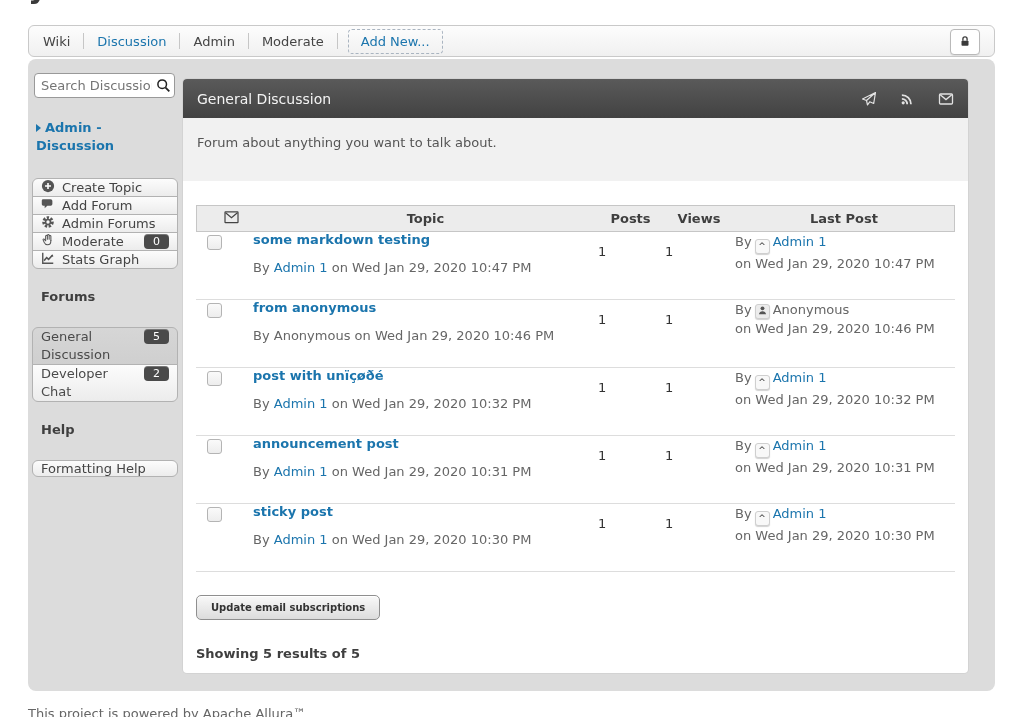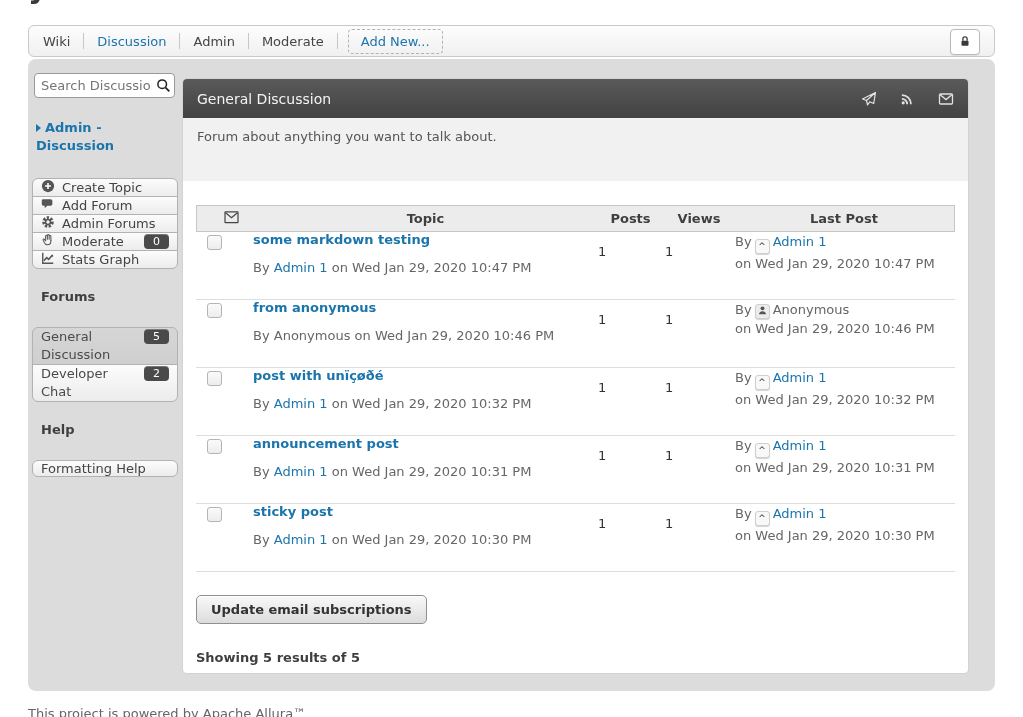--- a/index.html
+++ b/index.html
@@ -85,21 +85,21 @@
     position:absolute; left:155px; top:20px; width:785px; height:594px;
     background:#fff; border-radius:4px; overflow:hidden;
     box-shadow:0 0 0 1px rgba(0,0,0,.04);
   }
   .panel-header {
     height:39px; background:linear-gradient(#5a5a5a,#424242);
     color:#f4f4f4; font-size:14px; display:flex; align-items:center; padding:0 14px;
   }
   .panel-header .spacer { flex:1; }
   .panel-header .hicon { margin-left:23px; cursor:pointer; display:flex; }
-  .panel-desc { height:63px; background:#f1f1f1; padding:11px 14px; color:#555; }
+  .panel-desc { height:63px; background:#f1f1f1; padding:17px 14px; color:#555; }
 
   .table { margin:24px 13px 0; }
   .thead {
     display:flex; align-items:center; height:27px;
     background:#ececec; border:1px solid #c6c6c6; font-weight:bold; color:#3f3f3f;text-align:center;
   }
   .col-cb   { width:57px; padding-left:11px; }
   .col-topic{ flex:1; }
   .col-posts{ width:67px; }
   .col-views{ width:70px; }
@@ -123,21 +123,21 @@
     text-align:center; font-size:9px; line-height:12px; color:#333;
     vertical-align:-3px; margin:0 3px;
   }
   .avatar.anon { background:#ececec; line-height:10px; }
   .avatar svg { vertical-align:1px; }
 
   .update-btn {
     margin:23px 14px 0 13px; display:inline-block; padding:6px 14px;
     background:linear-gradient(#f9f9f9,#dcdcdc);
     border:1px solid #8f8f8f; border-radius:5px;
-    font-weight:bold; color:#333; font-size:13px; font-family:inherit; cursor:pointer;
+    font-weight:bold; color:#333; font-size:10px; font-family:inherit; cursor:pointer;
     box-shadow:inset 0 1px 0 #fff;
   }
   .results { margin:26px 0 0 13px; font-weight:bold; color:#3f3f3f; }
 
   .footer { margin:15px 0 0 28px; color:#666; }
 </style>
 </head>
 <body>
 
 <div class="title-clip">

